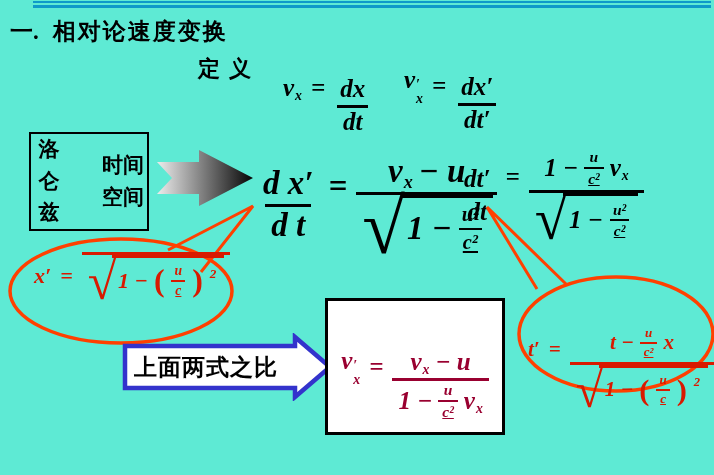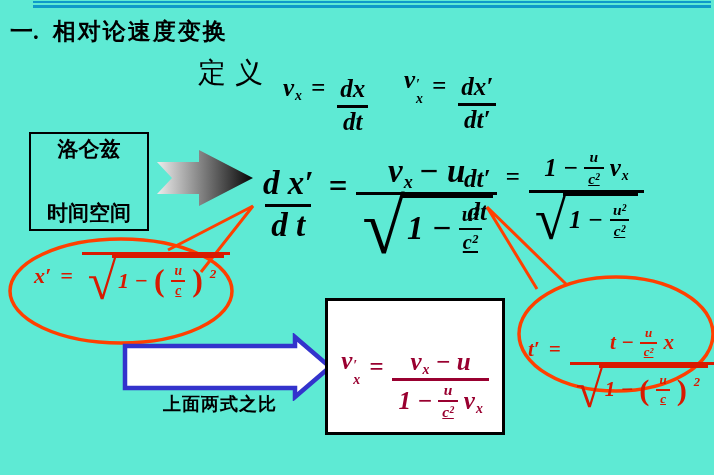--- a/index.html
+++ b/index.html
@@ -8,21 +8,21 @@
     position:relative; width:714px; height:475px; background:#5eead4;
     overflow:hidden; font-family:"Liberation Serif", serif; color:#000;
   }
   
   .toprule { position:absolute; left:33px; top:1px; width:678px; }
   .toprule .r1 { height:2px; background:#0E9AC9; margin-bottom:2px; }
   .toprule .r2 { height:3px; background:#0E9AC9; }
 
   .title { position:absolute; left:10px; top:16px; font-size:23px; font-weight:bold; letter-spacing:2px; }
   .title .sec { margin-right:14px; letter-spacing:0; }
-  .deflabel { position:absolute; left:198px; top:54px; font-size:28px; font-weight:normal; letter-spacing:9px; }
+  .deflabel { position:absolute; left:198px; top:54px; font-size:22px; font-weight:bold; letter-spacing:9px; }
 
   
   .fx { position:absolute; display:flex; align-items:center; gap:9px;
         font-family:"Liberation Serif", serif; font-weight:bold; font-style:italic; white-space:nowrap; }
   .tok { display:inline-flex; align-items:baseline; }
   .sb  { font-size:0.55em; display:inline-block; transform:translateY(0.32em); margin-left:1px; }
   .ss  { display:inline-flex; flex-direction:column; align-items:flex-start; font-size:0.55em;
          line-height:1.05; margin-left:1px; transform:translateY(0.05em); }
   .frac { display:inline-flex; flex-direction:column; align-items:center; }
   .frac > .fn { display:inline-flex; align-items:center; gap:6px; padding:0 6px 2px;margin-top:36px; }
@@ -30,31 +30,31 @@
   .sfrac { display:inline-flex; flex-direction:column; align-items:center; font-size:0.62em; line-height:1.15; }
   .sfrac > .fn { padding:0 4px 1px; }
   .sfrac > .fd { border-top:2px solid currentColor; padding:1px 4px 0;text-decoration:underline; }
   .sqrt { display:inline-flex; align-items:flex-end; }
   .rg { font-style:normal; font-weight:bold; font-size:2.35em; line-height:0.73; margin-right:-4px; }
   .rb { display:inline-flex; align-items:center; gap:6px; border-top:3px solid currentColor; padding:5px 8px 2px 6px; }
   .bp { font-style:normal; font-size:1.45em; line-height:0.8; font-weight:bold; }
   .exp { font-size:0.6em; display:inline-block; transform:translateY(-0.55em); margin-left:1px; }
 
   .lorentz-box { position:absolute; left:29px; top:132px; width:120px; height:99px; border:2.5px solid #000;
-                 display:flex; flex-direction:column; align-items:center; justify-content:center;
+                 display:flex; flex-direction:row; align-items:center; justify-content:center;
                  font-size:21px; font-weight:bold; line-height:1.5; text-align:center;gap:32px; }
   .result-box { position:absolute; left:325px; top:298px; width:180px; height:137px; border:3px solid #000;
                 display:flex; align-items:center; justify-content:center; background:#fff; }
   .result-box .fx { position:static; color:#990030; font-size:25px; }
 
   .overlay { position:absolute; left:0; top:0; pointer-events:none; }
   .gradarrow { position:absolute; left:156px; top:148px; }
   .bluearrow { position:absolute; left:122px; top:333px; }
-  .ratio-label { position:absolute; left:134px; top:352px; width:172px; text-align:center;
-                 font-size:18px; font-weight:bold; letter-spacing:1px;margin-top:40px; }
+  .ratio-label { position:absolute; left:134px; top:352px; width:172px; text-align:left;
+                 font-size:23px; font-weight:bold; letter-spacing:1px; }
   .red { color:#D81A00; }
 </style>
 </head>
 <body>
 
 <div class="slide">
 
   <div class="toprule">
     <div class="r1"></div>
     <div class="r2"></div>

